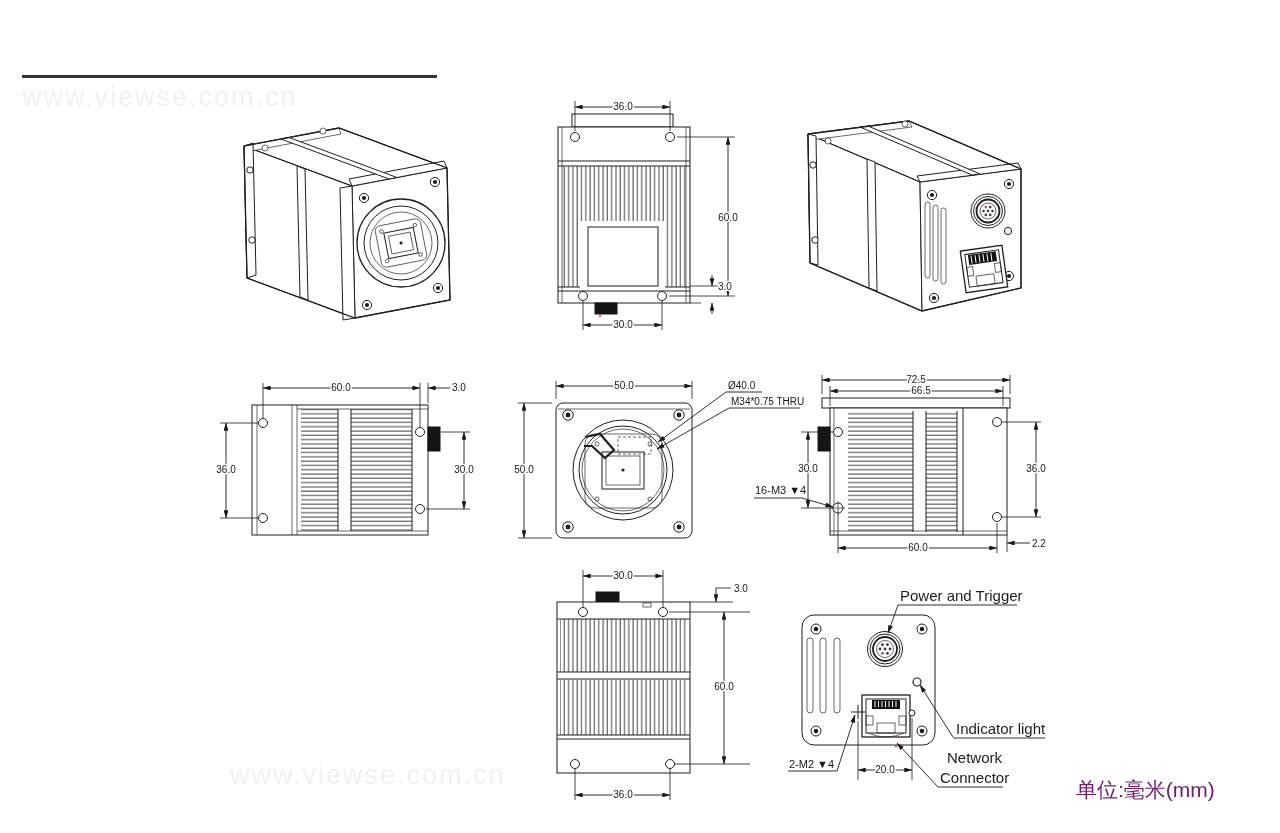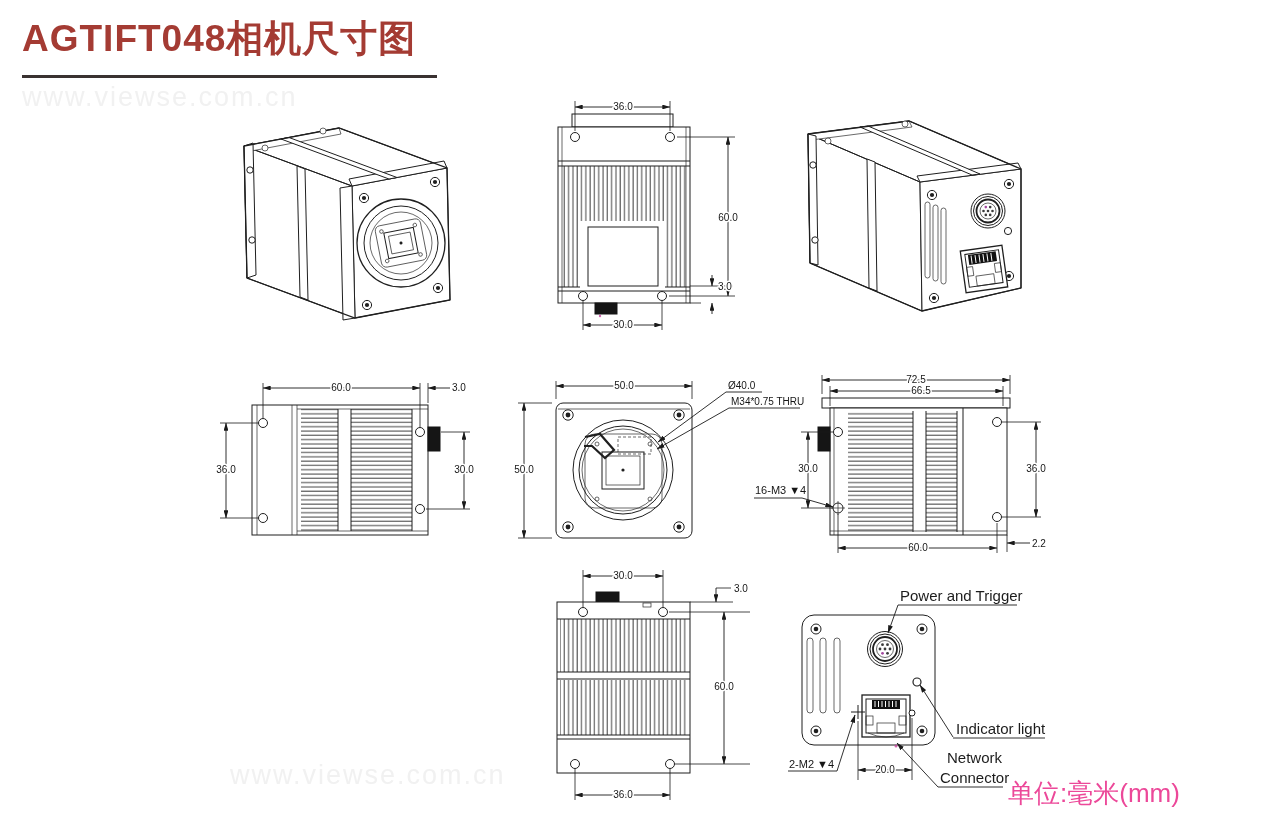--- a/index.html
+++ b/index.html
@@ -3,42 +3,41 @@
 <meta charset="utf-8">
 <style>
   html,body{margin:0;padding:0;background:#fff;}
   .canvas{position:relative;width:1280px;height:833px;background:#fff;overflow:hidden;
           font-family:"Liberation Sans",sans-serif;}
   .title{position:absolute;left:22px;top:14px;font-size:37px;font-weight:700;color:#a43b33;letter-spacing:1px;white-space:nowrap;}
   .rule{position:absolute;left:22px;top:75px;width:415px;height:3px;background:#3a3231;}
   .wm{position:absolute;font-size:27px;color:#f1f1f1;letter-spacing:2px;white-space:nowrap;}
   .wm-top{left:22px;top:82px;}
   .wm-bottom{left:230px;top:760px;}
-  .unit{position:absolute;left:1008px;top:776px;font-size:26px;color:#ec4899;}
+  .unit{position:absolute;left:1076px;top:776px;font-size:21px;color:#701a75;}
   svg{position:absolute;left:0;top:0;}
   .ln{stroke:#1f1f1f;stroke-width:1;fill:none;}
   .ln2{stroke:#1f1f1f;stroke-width:1.3;fill:none;}
   .thin{stroke:#2a2a2a;stroke-width:.7;fill:none;}
   .fw{fill:#fff;}
   .blk{fill:#151515;stroke:#151515;}
   .ext{stroke:#1a1a1a;stroke-width:.8;fill:none;}
   .dml{stroke:#1a1a1a;stroke-width:.9;fill:none;}
   .d{font:10px "Liberation Sans",sans-serif;fill:#161616;text-anchor:middle;
      paint-order:stroke;stroke:#fff;stroke-width:3px;stroke-linejoin:round;}
   .ds{font:10px "Liberation Sans",sans-serif;fill:#161616;text-anchor:start;
      paint-order:stroke;stroke:#fff;stroke-width:3px;stroke-linejoin:round;}
   .nt{font:11px "Liberation Sans",sans-serif;fill:#161616;text-anchor:start;}
   .lbl{font:15px "Liberation Sans",sans-serif;fill:#1c1c1c;text-anchor:start;}
   .pin{fill:#3a3a3a;stroke:none;}
 </style>
 </head>
 <body>
 
 <div class="canvas">
-  <div class="title">AGTIFT048相机尺寸图</div>
   <div class="rule"></div>
   <div class="wm wm-top">www.viewse.com.cn</div>
   <div class="wm wm-bottom">www.viewse.com.cn</div>
   <div class="unit">单位:毫米(mm)</div>
 
   <svg width="1280" height="833" viewBox="0 0 1280 833">
     <defs>
       <marker id="ar" viewBox="0 0 10 6" refX="9.5" refY="3" markerWidth="9" markerHeight="5.4" orient="auto-start-reverse">
         <path d="M0,0 L10,3 L0,6 z" fill="#1a1a1a"></path>
       </marker>

